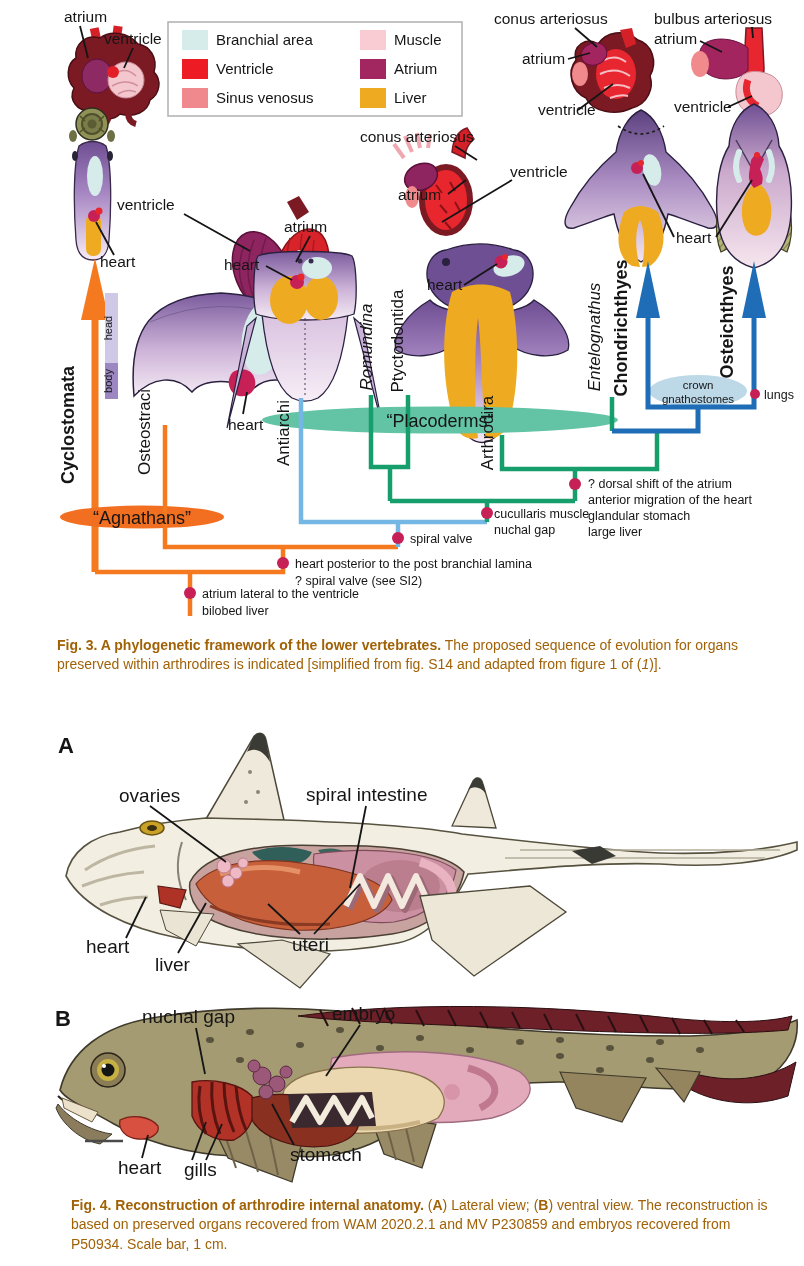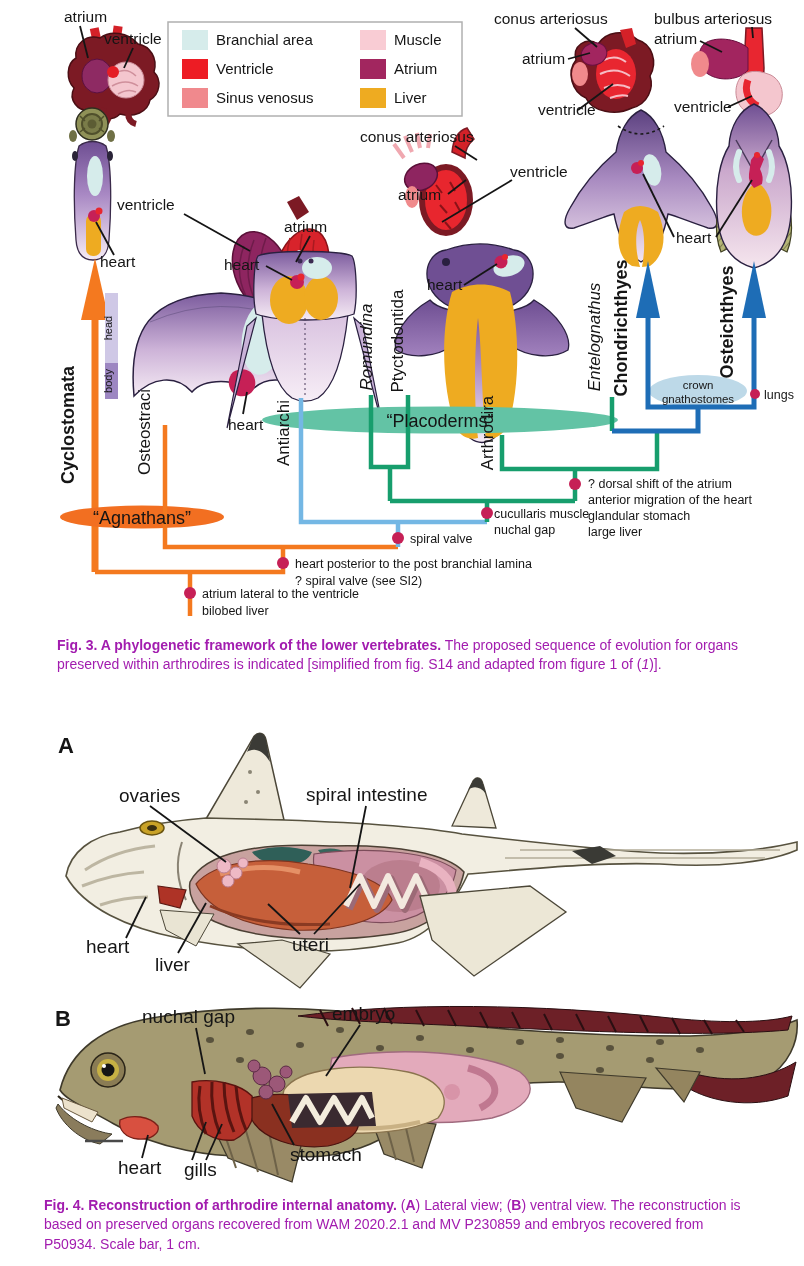--- a/index.html
+++ b/index.html
@@ -15,21 +15,21 @@
   .leg{font-size:15px;}
   .ell{font-size:18px;}
   .ellS{font-size:11.5px;}
   .panel{font-size:22px;font-weight:bold;}
   .lead{stroke:#151515;stroke-width:1.8;fill:none;}
   .tO{stroke:#f4791f;stroke-width:4.5;fill:none;}
   .tLB{stroke:#74b7e4;stroke-width:4.5;fill:none;}
   .tG{stroke:#179e6d;stroke-width:4.5;fill:none;}
   .tB{stroke:#1e6db6;stroke-width:5;fill:none;}
   .dot{fill:#c62056;}
-  .caption{position:absolute;font-size:14px;line-height:1.38;color:#a21caf;}
+  .caption{position:absolute;font-size:14px;line-height:1.38;color:#a16207;}
   .caption b{font-weight:bold;}
 </style>
 </head>
 <body>
 
 <svg width="804" height="1266" viewBox="0 0 804 1266">
 <defs>
   <linearGradient id="gp" x1="0" y1="0" x2="0" y2="1">
     <stop offset="0" stop-color="#6e4e92"></stop>
         <stop offset="0.45" stop-color="#a989c4"></stop>
@@ -435,15 +435,15 @@
   <text class="lblB" x="118" y="1174">heart</text>
   <text class="lblB" x="184" y="1176">gills</text>
   <text class="lblB" x="290" y="1161">stomach</text>
 </g>
 </svg>
 
 <div class="caption" style="left:57px; top:636px; width:694px;">
   <b>Fig. 3. A phylogenetic framework of the lower vertebrates.</b><span> The proposed sequence of evolution for organs preserved within arthrodires is indicated [simplified from fig. S14 and adapted from figure 1 of (</span><i>1</i><span>)].</span>
 </div>
 
-<div class="caption" style="left:44px; top:1196px; width:700px;">
+<div class="caption" style="left:71px; top:1196px; width:700px;">
   <b>Fig. 4. Reconstruction of arthrodire internal anatomy.</b><span> (</span><b>A</b><span>) Lateral view; (</span><b>B</b><span>) ventral view. The reconstruction is based on preserved organs recovered from WAM 2020.2.1 and MV P230859 and embryos recovered from P50934. Scale bar, 1 cm.</span>
 </div>
 
 </body></html>

